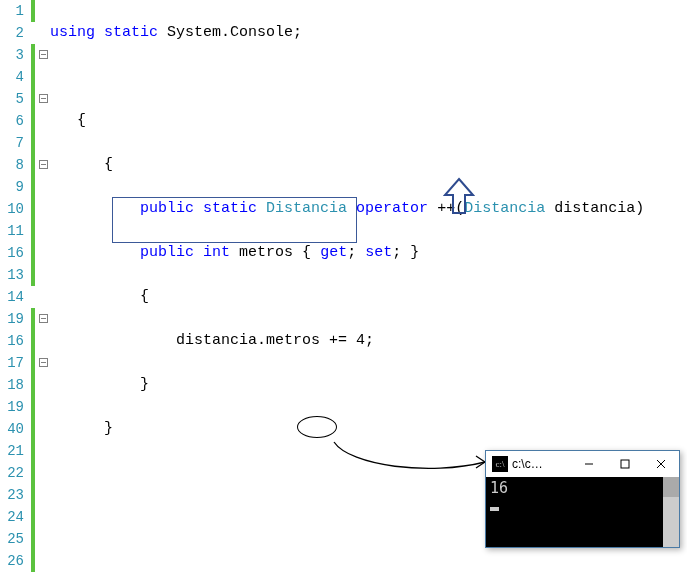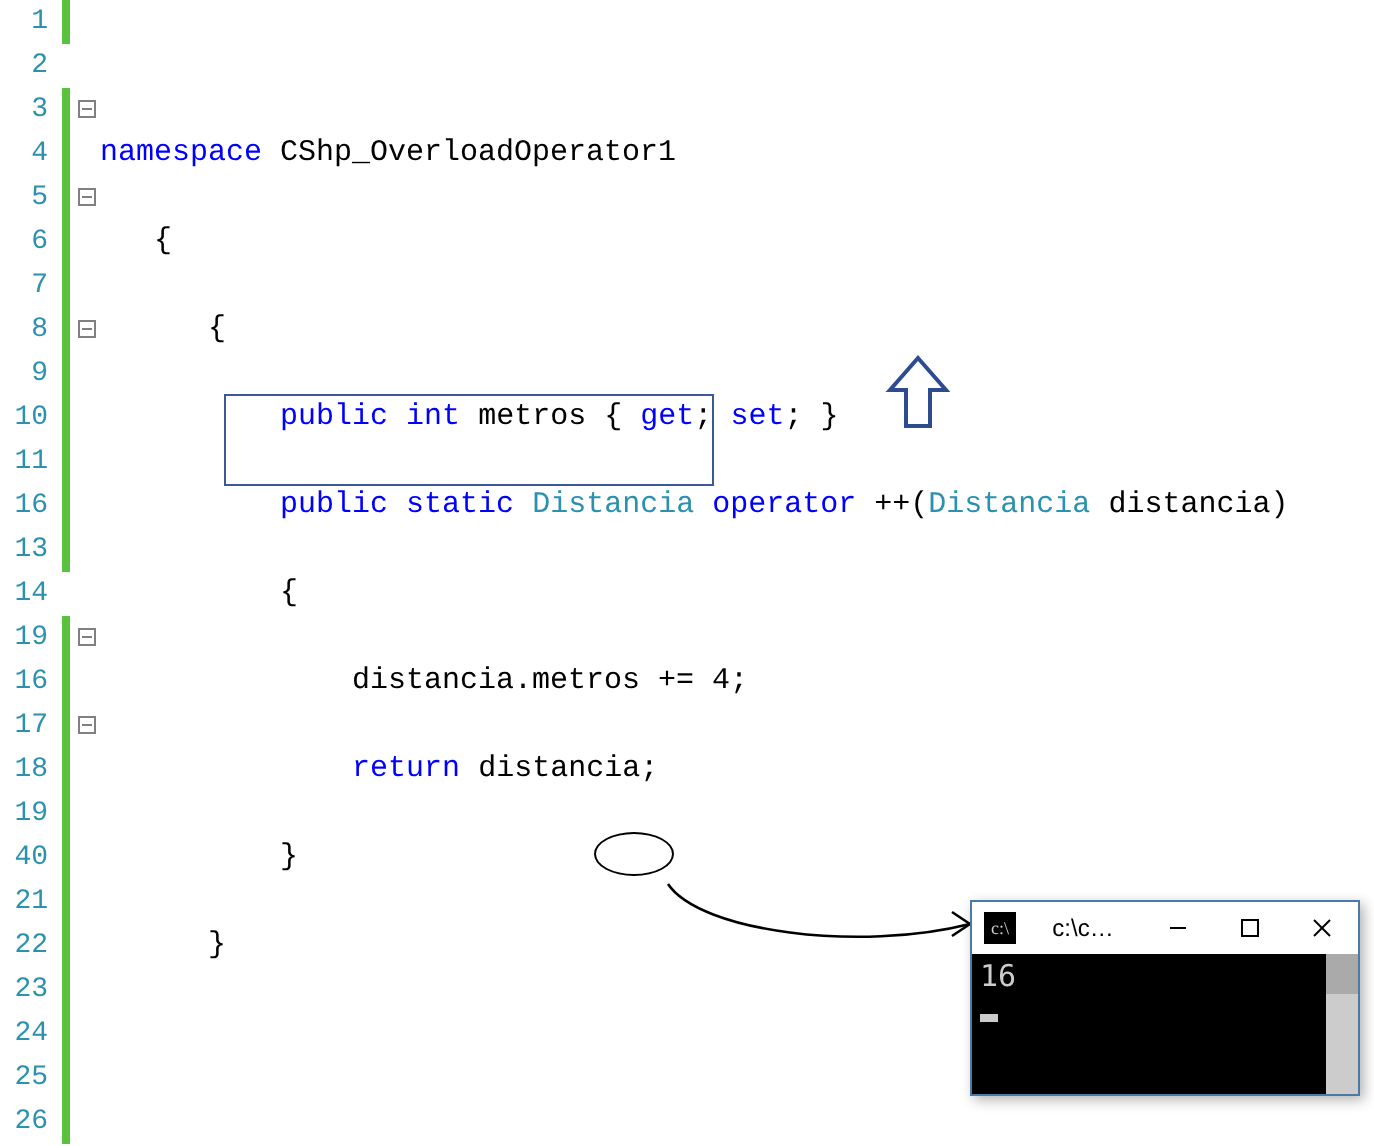--- a/index.html
+++ b/index.html
@@ -114,21 +114,21 @@
     font-size:12px;
     color:#000;
   }
   .console-icon {
     width:16px; height:16px;
     background:#000;
     margin: 0 4px 0 6px;
     display:flex; align-items:center; justify-content:center;
     color:#ccc; font-size:9px; font-family:Consolas;
   }
-  .console-title { flex:1; overflow:hidden; text-overflow:ellipsis; white-space:nowrap;text-align:center; }
+  .console-title { flex:1; overflow:hidden; text-overflow:ellipsis; white-space:nowrap; }
   .win-btn {
     width:36px; height:26px;
     display:flex; align-items:center; justify-content:center;
     font-family:"Segoe UI", sans-serif;
   }
   .win-btn.close { background:transparent; }
   .console-body {
     background:#000;
     color:#ccc;
     height:70px;
@@ -285,29 +285,28 @@
     <div class="ln"></div>
     <div class="ln"></div>
     <div class="ln"></div>
     <div class="ln"></div>
     <div class="ln"></div>
     <div class="ln"></div>
     <div class="ln"></div>
   </div>
 
   <div class="code">
+<div class="ln"><span class="kw">using</span> <span class="kw">static</span> <span class="ident">System.Console</span><span class="punct">;</span></div>
 <div class="ln"></div>
-<div class="ln"><span class="kw">namespace</span> <span class="ident">CShp_OverloadOperator1</span></div>
 <div class="ln">   <span class="punct">{</span></div>
 <div class="ln">      <span class="punct">{</span></div>
+<div class="ln">          <span class="kw">public</span> <span class="kw">static</span> <span class="type">Distancia</span> <span class="kw">operator</span> <span class="punct">++</span><span class="punct">(</span><span class="type">Distancia</span> <span class="ident">distancia</span><span class="punct">)</span></div>
 <div class="ln">          <span class="kw">public</span> <span class="kw">int</span> <span class="ident">metros</span> <span class="punct">{</span> <span class="kw">get</span><span class="punct">;</span> <span class="kw">set</span><span class="punct">;</span> <span class="punct">}</span></div>
-<div class="ln">          <span class="kw">public</span> <span class="kw">static</span> <span class="type">Distancia</span> <span class="kw">operator</span> <span class="punct">++</span><span class="punct">(</span><span class="type">Distancia</span> <span class="ident">distancia</span><span class="punct">)</span></div>
 <div class="ln">          <span class="punct">{</span></div>
 <div class="ln">              <span class="ident">distancia.metros += 4;</span></div>
-<div class="ln">              <span class="kw">return</span> <span class="ident">distancia</span><span class="punct">;</span></div>
 <div class="ln">          <span class="punct">}</span></div>
 <div class="ln">      <span class="punct">}</span></div>
 
 
 
 
 
 
 
 

